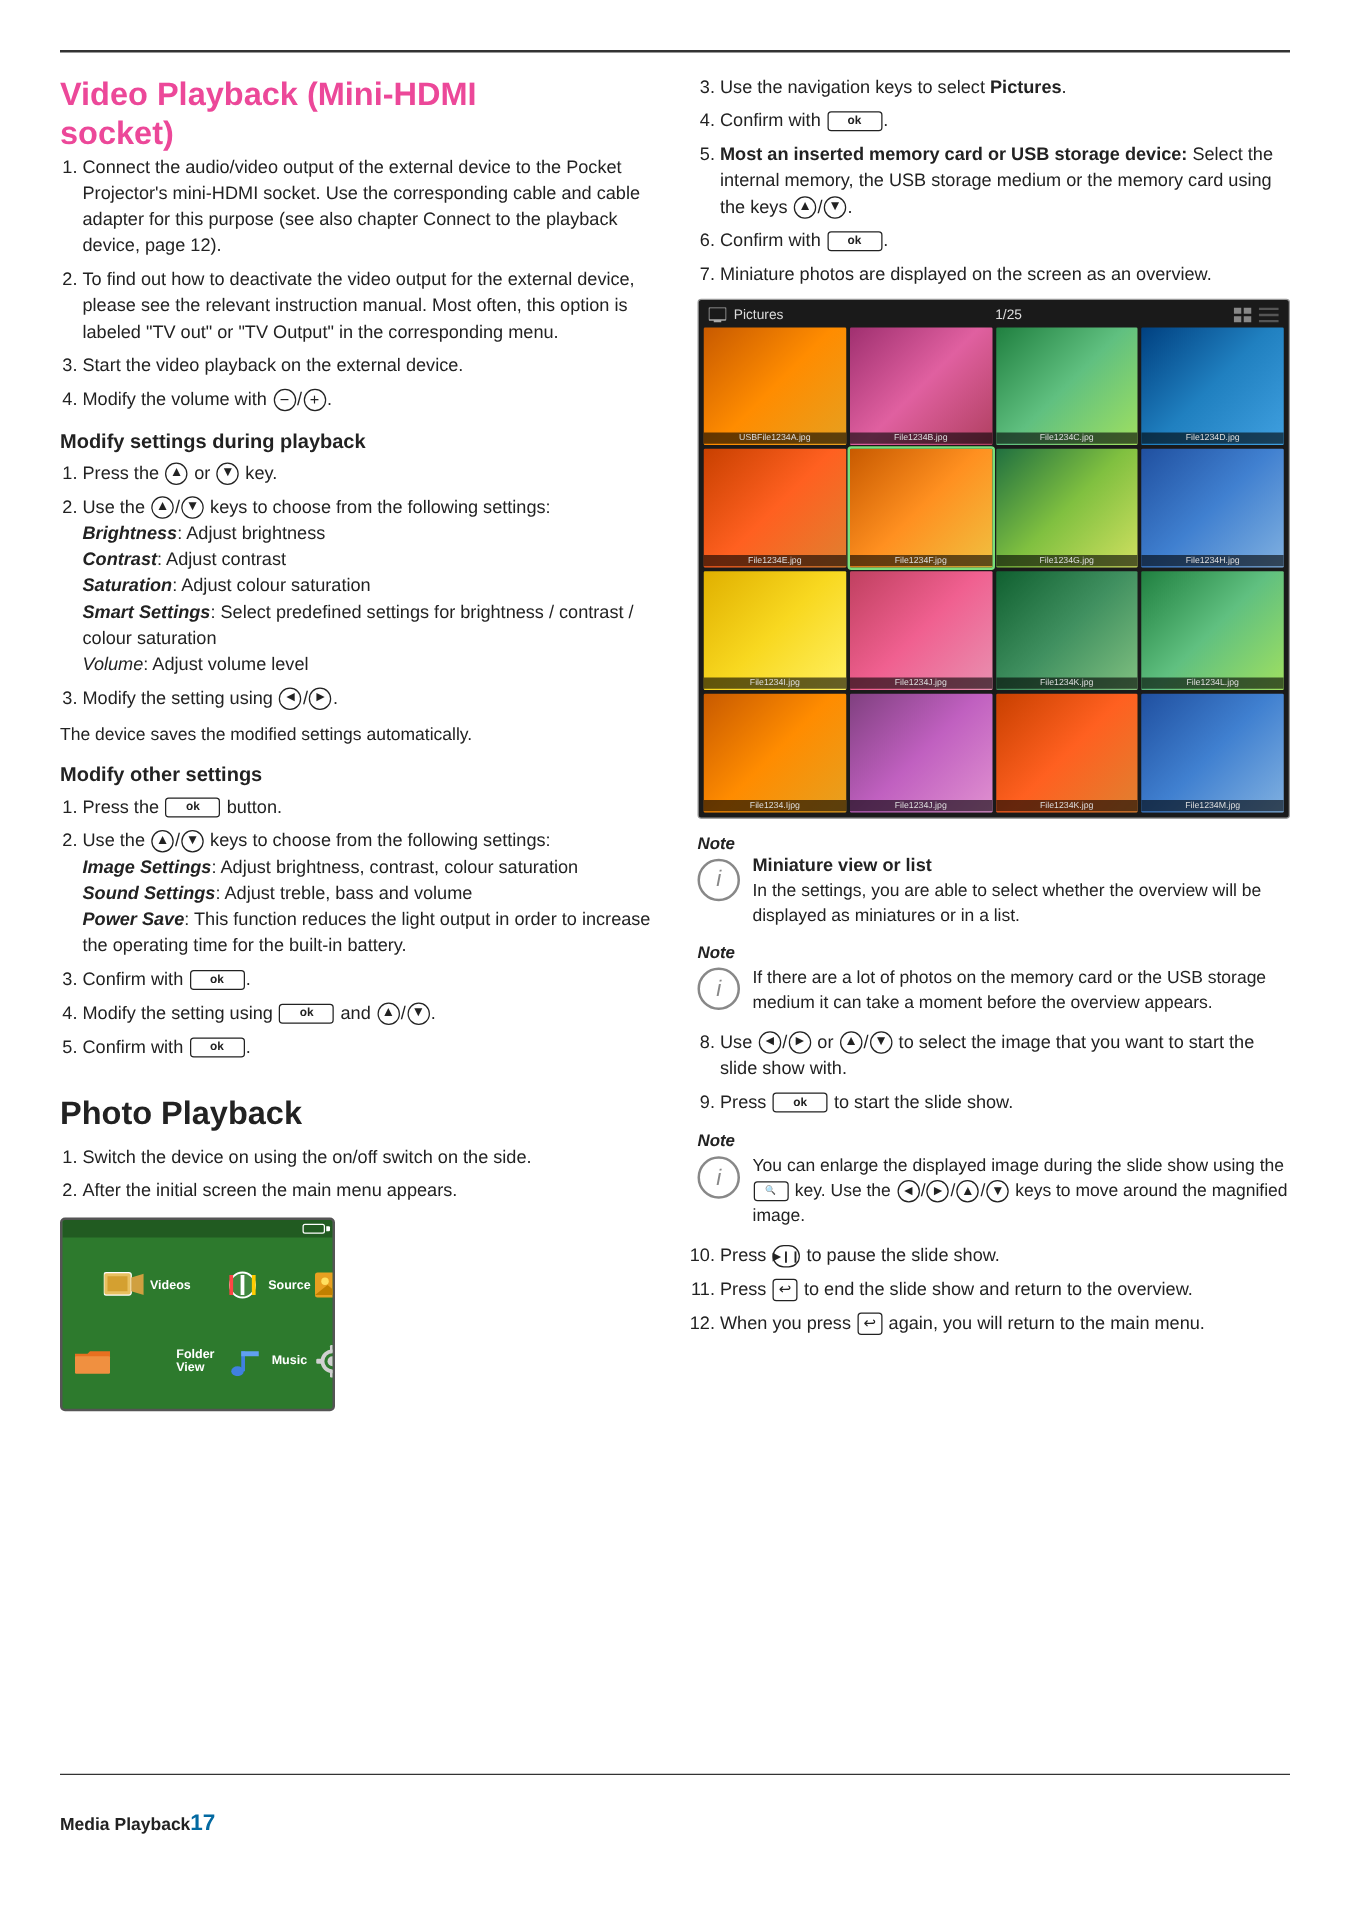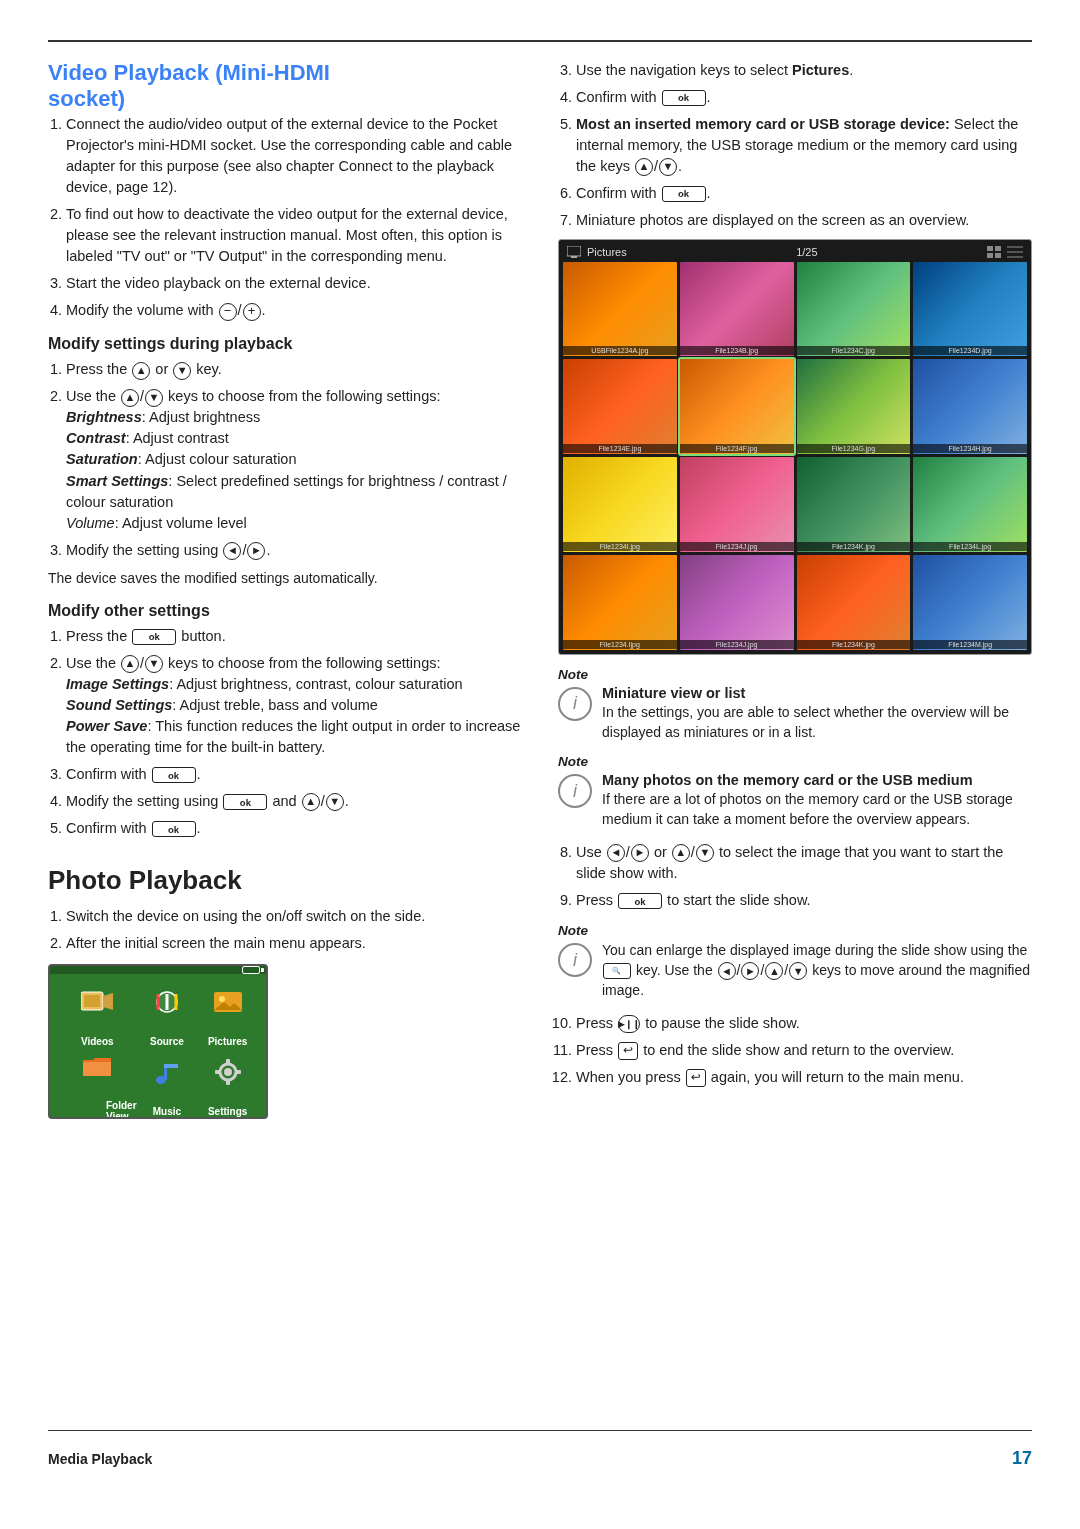--- a/index.html
+++ b/index.html
@@ -26,23 +26,23 @@
     }
     .col-left {
       flex: 1;
       min-width: 0;
     }
     .col-right {
       flex: 1;
       min-width: 0;
     }
     h1.section-title {
-      font-size: 22px;
+      font-size: 26px;
       font-weight: bold;
-      color: #3b82f6;
+      color: #ec4899;
       margin-bottom: 2px;
       line-height: 1.2;
     }
     h2.subsection-title {
       font-size: 16px;
       font-weight: bold;
       color: #222;
       margin-bottom: 6px;
       margin-top: 14px;
     }
@@ -259,26 +259,26 @@
     .menu-grid {
       flex: 1;
       display: grid;
       grid-template-columns: 1fr 1fr 1fr;
       grid-template-rows: 1fr 1fr;
       gap: 0;
       padding: 8px;
     }
     .menu-item {
       display: flex;
-      flex-direction: column;
+      flex-direction: row;
       align-items: center;
       justify-content: center;
       color: #fff;
       font-size: 10px;
-      gap: 20px;
+      gap: 3px;
     }
     .menu-icon {
       width: 36px;
       height: 28px;
       display: flex;
       align-items: center;
       justify-content: center;
     }
     
     .pictures-grid-container {
@@ -341,24 +341,23 @@
     .thumb-color-5 { background: linear-gradient(135deg, #c84000, #ff6020, #e08030); }
     .thumb-color-6 { background: linear-gradient(135deg, #c85a00, #ff9020, #f0c040); }
     .thumb-color-7 { background: linear-gradient(135deg, #207040, #80c040, #d0e060); }
     .thumb-color-8 { background: linear-gradient(135deg, #2050a0, #4080d0, #80b0e0); }
     .thumb-color-9 { background: linear-gradient(135deg, #e0b000, #f8d820, #fff060); }
     .thumb-color-10 { background: linear-gradient(135deg, #c04060, #f06090, #e890b0); }
     .thumb-color-11 { background: linear-gradient(135deg, #106030, #409060, #80c080); }
     .thumb-color-12 { background: linear-gradient(135deg, #804080, #c060c0, #e090d0); }
     .footer-bar {
       display: flex;
-      justify-content: space-between;
       align-items: center;
       border-top: 1.5px solid #333;
-      padding-top: 17px;
+      padding-top: 28px;
       margin-top: 30px;
     }
     .footer-label {
       font-weight: bold;
       font-size: 14px;
       color: #222;
     }
     .footer-page {
       font-weight: bold;
       font-size: 18px;
@@ -655,21 +654,20 @@
           </div>
         </div>
       </div>
 
       <div class="note-block">
         <div>
           <span class="note-label">Note</span>
           <div style="display:flex;align-items:flex-start;gap:10px;">
             <div class="note-icon">i</div>
             <div class="note-content">
-              <div class="note-title">Many photos on the memory card or the USB medium</div>
               <div class="note-text">If there are a lot of photos on the memory card or the USB storage medium it can take a moment before the overview appears.</div>
             </div>
           </div>
         </div>
       </div>
 
       <ol class="main-list" start="8">
         <li>
           <span>Use </span>
           <span class="key-arrow">◄</span>/<span class="key-arrow">►</span>

